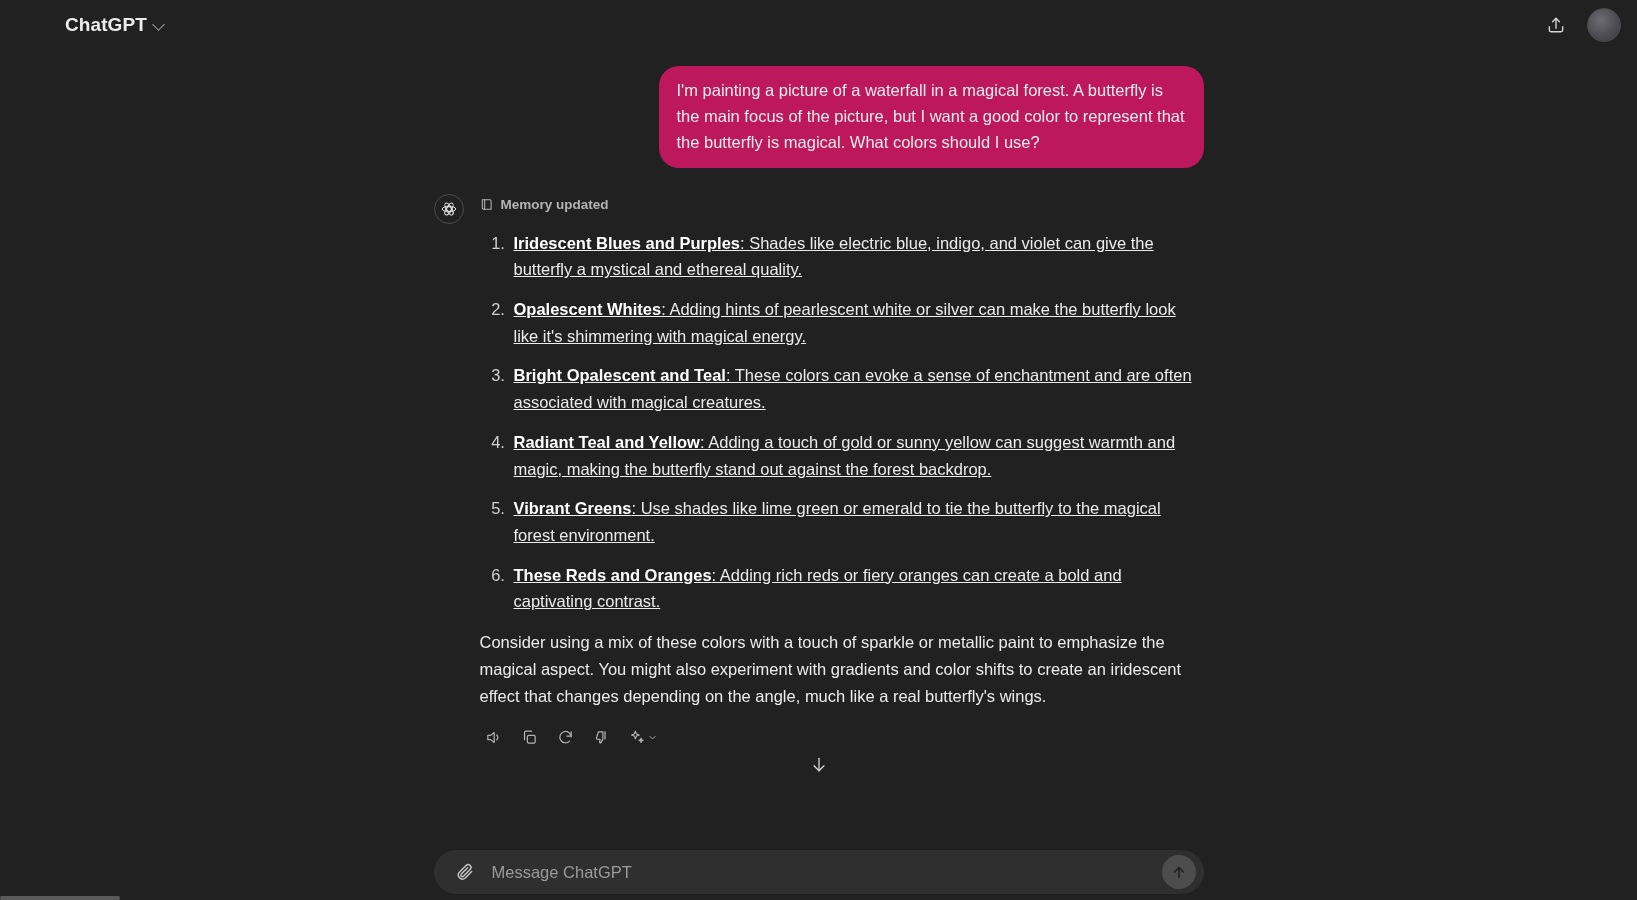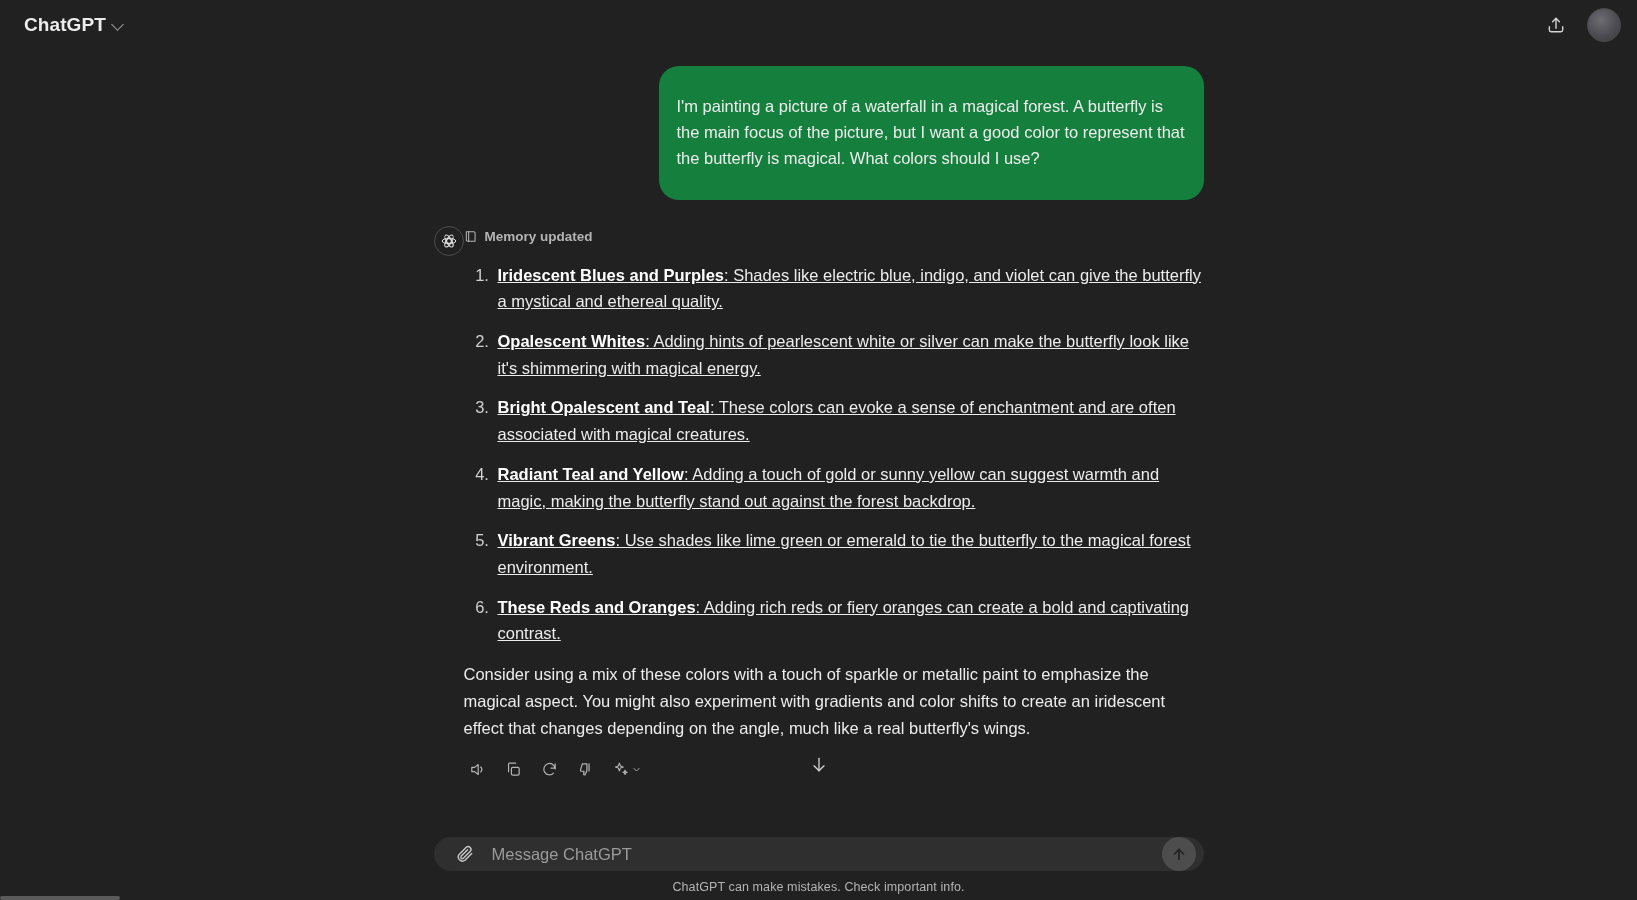--- a/index.html
+++ b/index.html
@@ -35,20 +35,21 @@
     gap: 7px;
     padding: 4px 8px;
     border-radius: 8px;
     cursor: pointer;
   }
   .brand-title {
     font-size: 19px;
     font-weight: 600;
     letter-spacing: .1px;
     color: #ececec;
+    margin-left: 41px;
   }
   .chev {
     width: 12px; height: 12px;
     display: inline-block;
     position: relative;
     opacity: .75;
   }
   .chev::before {
     content: "";
     position: absolute;
@@ -90,34 +91,35 @@
     margin: 0 auto;
     padding-top: 16px;
     position: relative;
   }
 
   .user-row {
     display: flex;
     justify-content: flex-end;
   }
   .user-bubble {
-    background: #15803d;
+    background: #be185d;
     border-radius: 20px;
-    padding: 28px 18px;
+    padding: 12px 18px;
     max-width: 545px;
     font-size: 16.5px;
     line-height: 1.57;
     color: #ececec;
     text-align: left;
   }
 
   .assistant-row {
     display: flex;
     align-items: flex-start;
     margin-top: 24px;
+    gap: 16px;
   }
   .gpt-avatar {
     flex: 0 0 auto;
     width: 30px; height: 30px;
     border-radius: 50%;
     border: 1px solid #4d4d4d;
     display: flex;
     align-items: center;
     justify-content: center;
     margin-top: 2px;
@@ -194,21 +196,21 @@
     position: absolute;
     left: 0; right: 0;
     bottom: 0;
     padding-bottom: 6px;
     background: linear-gradient(to bottom, rgba(33,33,33,0) 0%, #212121 28%, #212121 100%);
     z-index: 10;
   }
   .composer {
     width: 770px;
     margin: 0 auto;
-    height: 34px;
+    height: 44px;
     background: #2f2f2f;
     border-radius: 26px;
     display: flex;
     align-items: center;
     padding: 0 8px 0 14px;
   }
   .clip {
     width: 34px; height: 34px;
     display: flex;
     align-items: center;
@@ -383,16 +385,15 @@
       </svg>
     </div>
     <input type="text" placeholder="Message ChatGPT" style="">
     <div class="send-btn">
       <svg width="18" height="18" viewBox="0 0 24 24" fill="none" stroke="#212121" stroke-width="2.2" stroke-linecap="round" stroke-linejoin="round">
         <path d="M12 19V6"></path>
           <path d="M6 12l6-6 6 6"></path>
       </svg>
     </div>
   </div>
-  <div class="footnote">ChatGPT can make mistakes. Check important info.</div>
 </div>
 
 <div class="scroll-hint"></div>
 
 </body></html>

